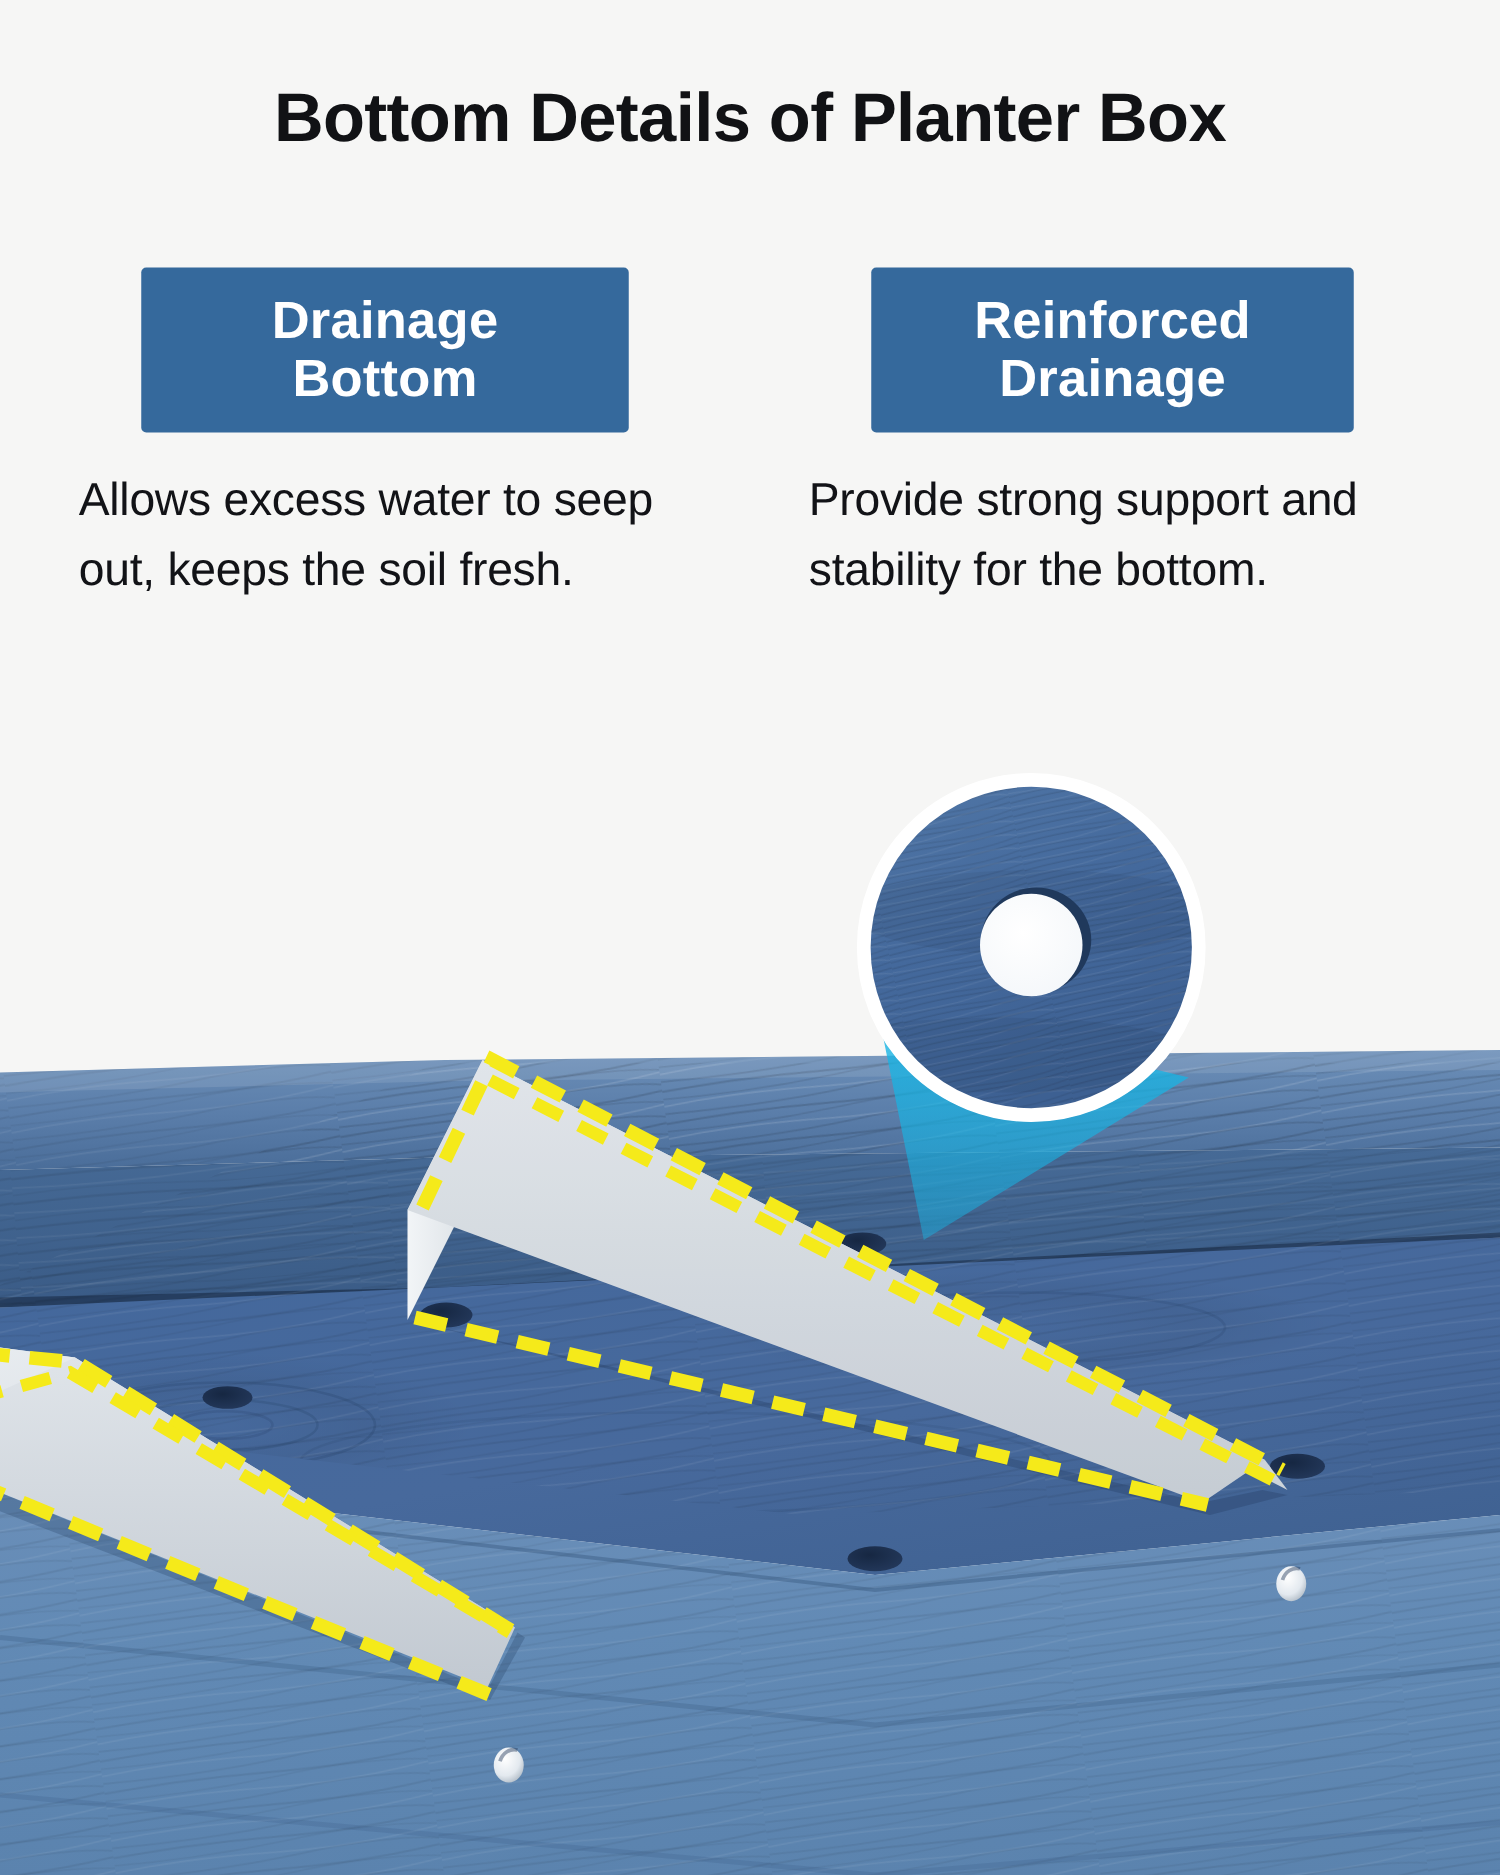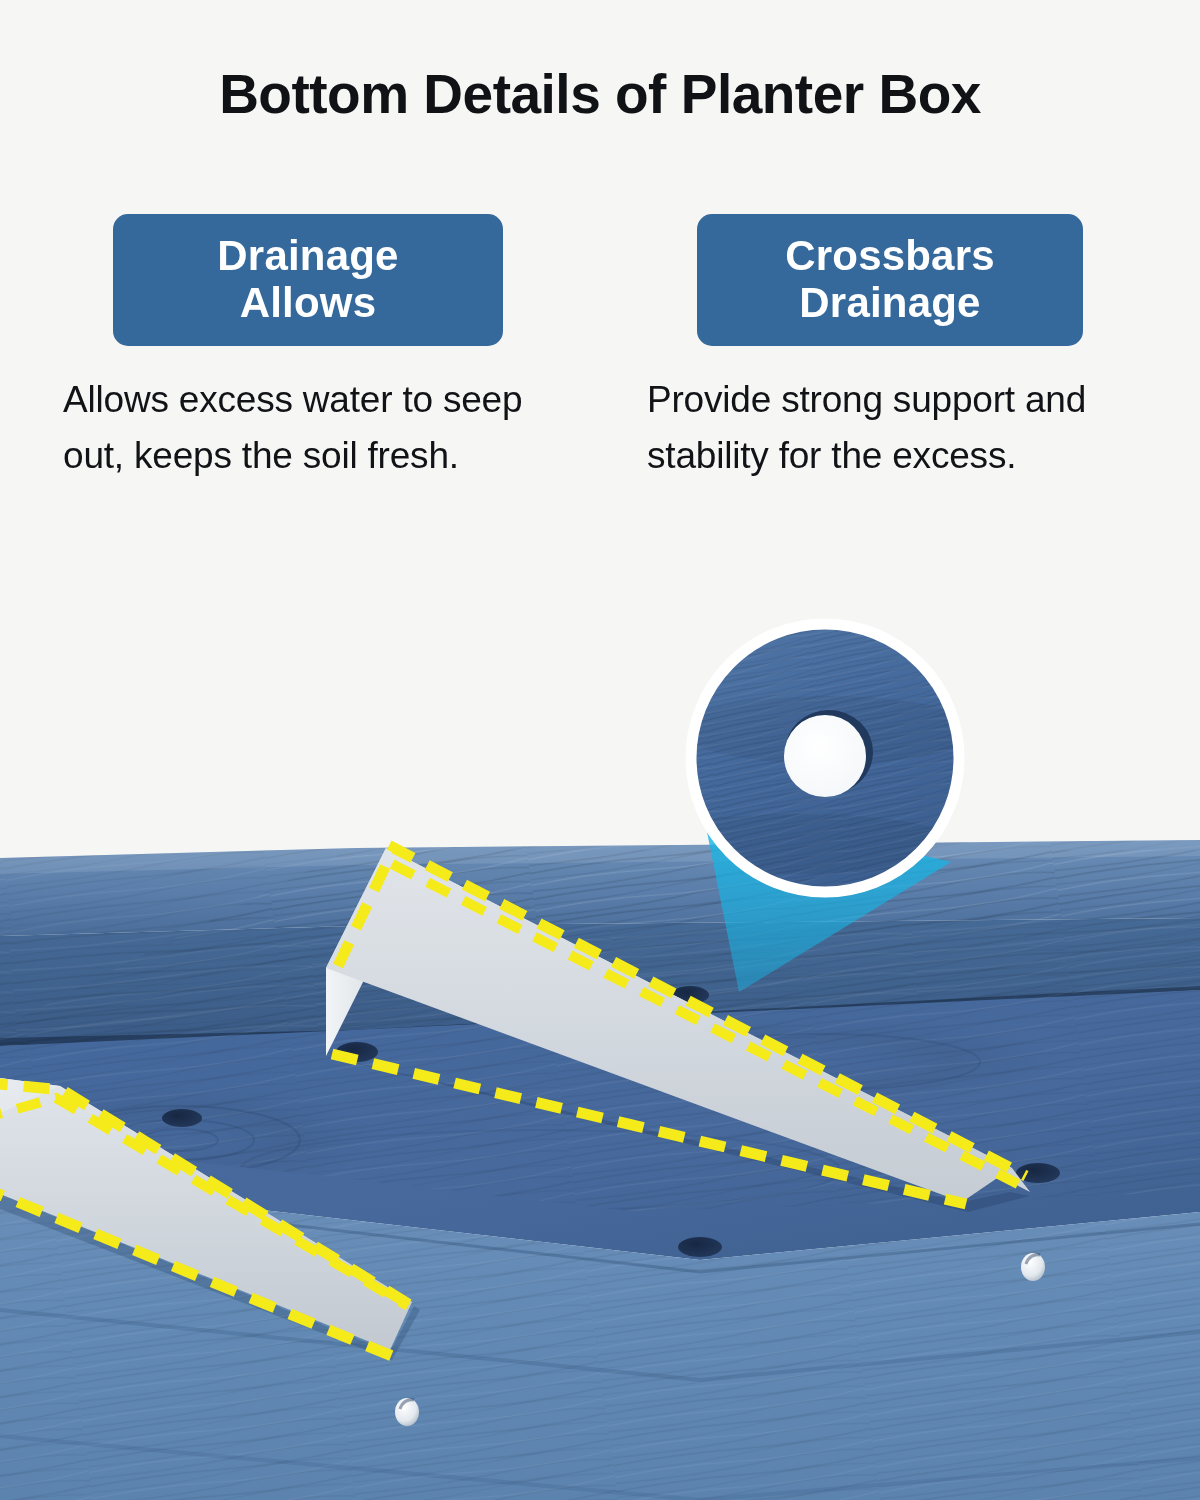--- a/index.html
+++ b/index.html
@@ -22,21 +22,21 @@
   }
 
   
   .col{position:absolute;}
   .col-left{left:63px;top:214px;width:500px;}
   .col-right{left:647px;top:214px;width:500px;}
 
   .badge{
     display:inline-block;
     background:#35699c;
-    border-radius:15px;
+    border-radius:4px;
     color:#ffffff;
     text-align:center;
     font-size:42px;font-weight:600;line-height:1.12;
     padding:18px 26px 20px 26px;
     box-sizing:border-box;
     letter-spacing:0.2px;
   }
   .badge-left{width:390px;margin-left:50px;}
   .badge-right{width:386px;margin-left:50px;}
 
@@ -63,31 +63,31 @@
 </head>
 <body>
 
 <div class="page">
 
   <div class="title">Bottom Details of Planter Box</div>
 
   <div class="col col-left">
     <div class="badge badge-left">
       <span>Drainage</span><br>
-      <span>Allows</span>
+      <span>Bottom</span>
     </div>
     <div class="desc desc-left">Allows excess water to seep out, keeps the soil fresh.</div>
   </div>
 
   <div class="col col-right">
     <div class="badge badge-right">
-      <span>Crossbars</span><br>
+      <span>Reinforced</span><br>
       <span>Drainage</span>
     </div>
-    <div class="desc desc-right">Provide strong support and stability for the excess.</div>
+    <div class="desc desc-right">Provide strong support and stability for the bottom.</div>
   </div>
 
   <div class="photo">
     <svg viewBox="0 0 1200 660" xmlns="http://www.w3.org/2000/svg" shape-rendering="geometricPrecision">
       <defs>
 
         <pattern id="grainA" width="260" height="26" patternUnits="userSpaceOnUse" patternTransform="rotate(-8)">
           <rect width="260" height="26" fill="none"></rect>
           <path d="M0 3 Q65 0 130 4 T260 2" stroke="#000" stroke-opacity="0.07" fill="none" stroke-width="1.6"></path>
           <path d="M0 9 Q70 13 140 8 T260 11" stroke="#000" stroke-opacity="0.05" fill="none" stroke-width="1.2"></path>

